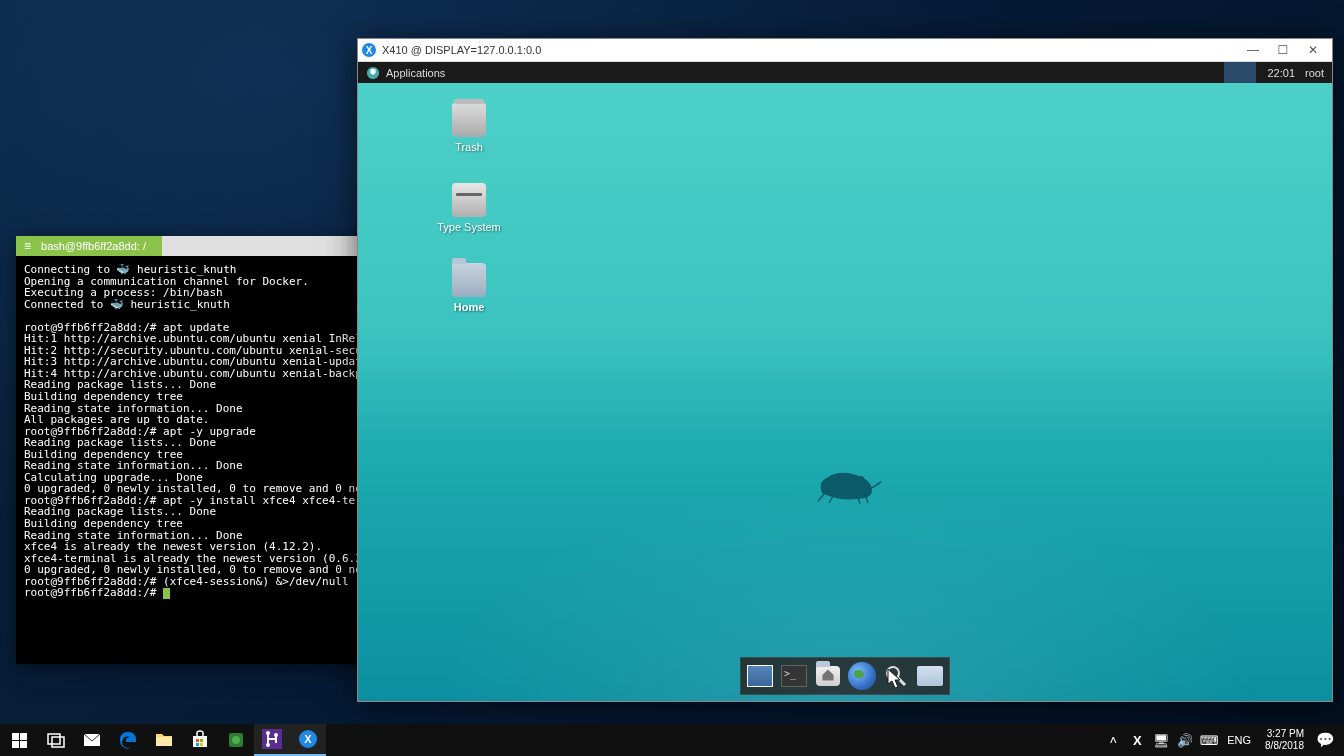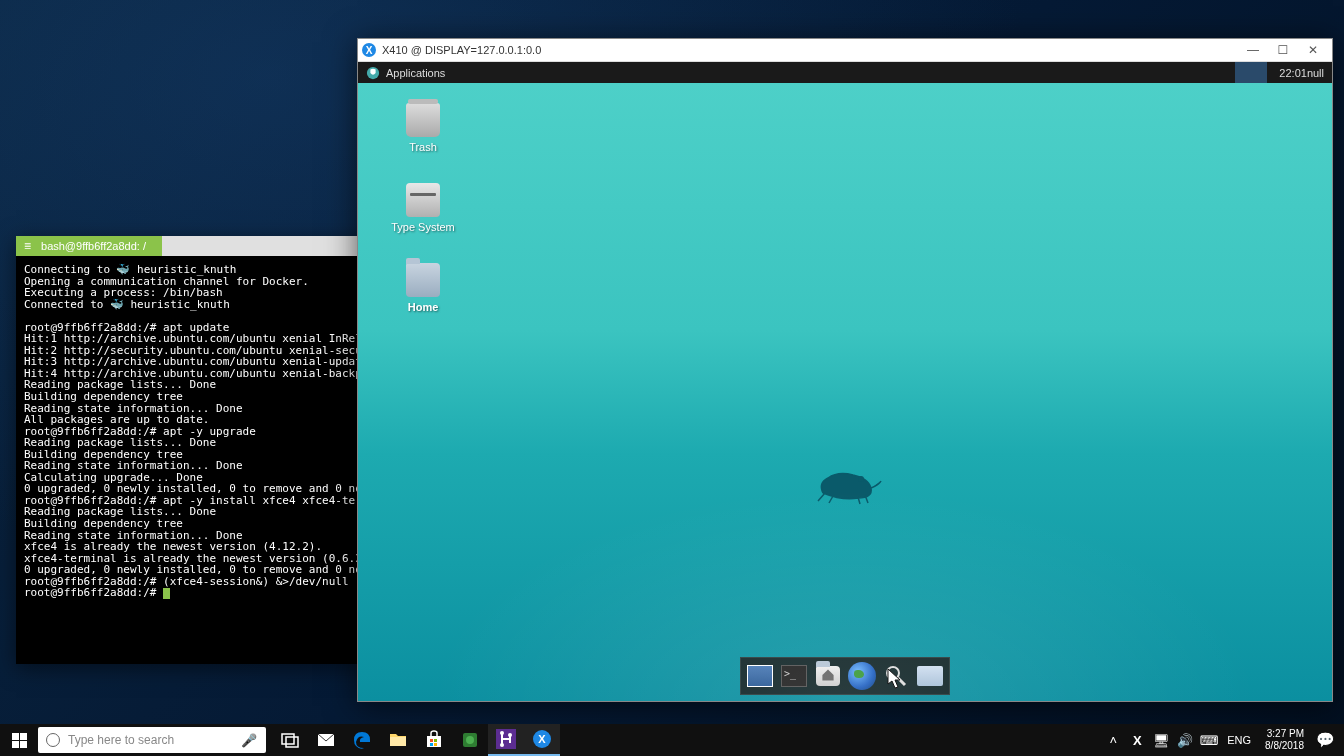--- a/index.html
+++ b/index.html
@@ -20,27 +20,27 @@
 .x410-icon { width: 14px; height: 14px; border-radius: 50%; background: #1e88e5; margin-right: 6px; display: flex; align-items: center; justify-content: center; color: #fff; font-size: 10px; font-weight: bold; }
 .x410-title { flex: 1; }
 .x410-controls { display: flex; }
 .x410-controls span { width: 30px; text-align: center; font-size: 12px; color: #555; cursor: pointer; font-family: Arial; }
 
 .xfce-panel { height: 21px; background: #1a1a1a; display: flex; align-items: center; color: #ddd; font-size: 11px; padding: 0 8px; }
 .xfce-apps { display: flex; align-items: center; gap: 6px; }
 .xfce-apps-icon { width: 14px; height: 14px; }
 .xfce-spacer { flex: 1; }
 .xfce-active-block { width: 32px; height: 21px; background: #2a4a6a; margin-right: 12px; }
-.xfce-time { }
+.xfce-time { margin-right: 10px; }
 .xfce-user { }
 
 .xfce-desktop { height: calc(100% - 44px); background: linear-gradient(to bottom, #4dd0c8 0%, #3bc4c0 40%, #1daab0 60%, #0b8fa0 100%); position: relative; overflow: hidden; }
 .xfce-desktop::after { content: ''; position: absolute; bottom: 0; left: 0; right: 0; height: 250px; background: radial-gradient(ellipse at center 100%, rgba(255,255,255,0.1), transparent 60%); }
 
-.desktop-icon { position: absolute; width: 70px; text-align: center; color: #fff; font-size: 11px; text-shadow: 1px 1px 2px rgba(0,0,0,0.5); cursor: pointer; }
+.desktop-icon { position: absolute; width: 70px; text-align: center; color: #fff; font-size: 11px; text-shadow: 1px 1px 2px rgba(0,0,0,0.5); cursor: pointer; margin-left: 46px; }
 .desktop-icon .icon-img { width: 34px; height: 34px; margin: 0 auto 4px; }
 .trash-icon { background: linear-gradient(#ddd, #aaa); border-radius: 3px 3px 5px 5px; position: relative; }
 .trash-icon::before { content: ''; position: absolute; top: -4px; left: 2px; right: 2px; height: 5px; background: #bbb; border-radius: 2px; }
 .drive-icon { background: linear-gradient(#e8e8e8, #b0b0b0); border-radius: 4px; position: relative; }
 .drive-icon::after { content: ''; position: absolute; top: 10px; left: 4px; right: 4px; height: 3px; background: #666; border-radius: 1px; }
 .folder-icon { background: linear-gradient(#c8d4e0, #9aadc0); border-radius: 2px 4px 4px 4px; position: relative; }
 .folder-icon::before { content: ''; position: absolute; top: -5px; left: 0; width: 14px; height: 6px; background: #b5c5d5; border-radius: 2px 2px 0 0; }
 
 .mouse-silhouette { position: absolute; left: 455px; top: 380px; width: 70px; height: 42px; }
 .mouse-silhouette svg { width: 100%; height: 100%; }
@@ -128,21 +128,21 @@
     <div class="xfce-apps">
       <svg class="xfce-apps-icon" viewBox="0 0 16 16">
           <circle cx="8" cy="8" r="7" fill="#4aa"></circle>
           <path d="M5 4 Q8 2 11 4 L11 8 Q8 12 5 8 Z" fill="#fff"></path>
         </svg>
       <span>Applications</span>
     </div>
     <div class="xfce-spacer"></div>
     <div class="xfce-active-block"></div>
     <div class="xfce-time">22:01</div>
-    <div class="xfce-user">null</div>
+    <div class="xfce-user">root</div>
   </div>
   <div class="xfce-desktop">
     <div class="desktop-icon" style="left:30px; top:20px;">
       <div class="icon-img trash-icon"></div>
       <div>Trash</div>
     </div>
     <div class="desktop-icon" style="left:30px; top:100px;">
       <div class="icon-img drive-icon"></div>
       <div>Type System</div>
     </div>
@@ -191,25 +191,20 @@
 </div>
 
 <div class="taskbar">
   <div class="start-button">
     <div class="win-logo">
         <span></span>
         <span></span>
         <span></span>
         <span></span>
       </div>
-  </div>
-  <div class="search-box">
-    <div class="circle-icon"></div>
-    <span>Type here to search</span>
-    <span class="mic">🎤</span>
   </div>
   <div class="task-icon">
       <svg viewBox="0 0 20 20">
         <rect x="2" y="4" width="12" height="10" fill="none" stroke="#fff" stroke-width="1.5"></rect>
         <rect x="6" y="7" width="12" height="10" fill="none" stroke="#fff" stroke-width="1.5"></rect>
       </svg>
     </div>
   <div class="task-icon">
       <svg viewBox="0 0 20 20">
         <rect x="2" y="4" width="16" height="12" fill="#fff"></rect>

